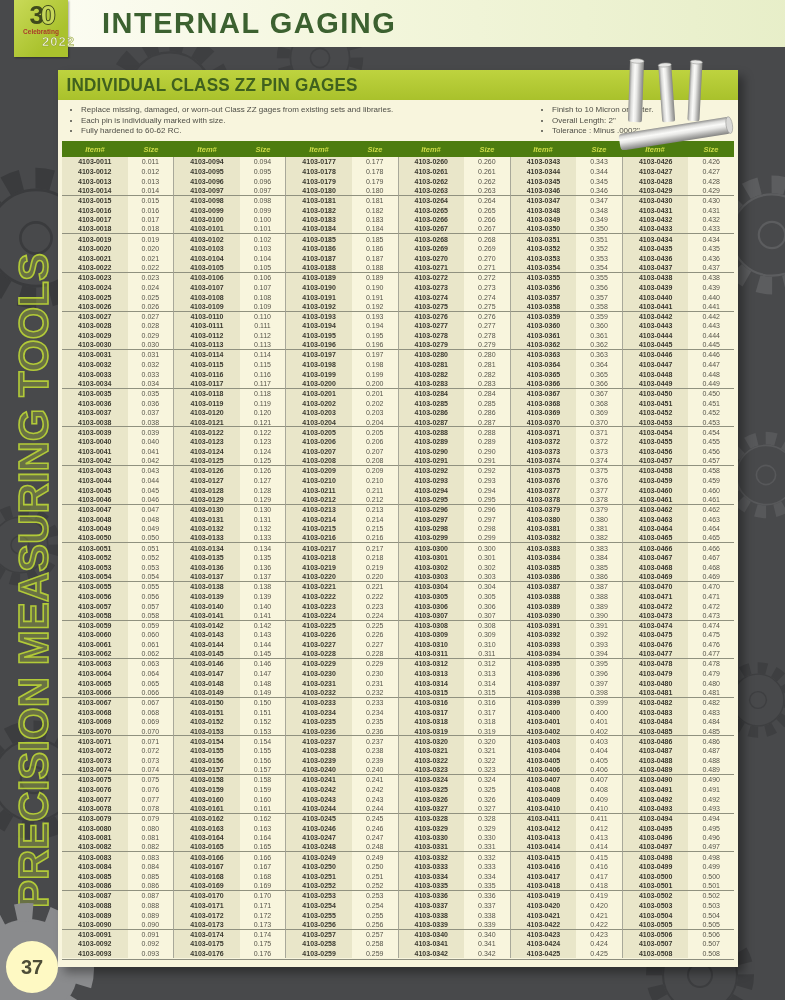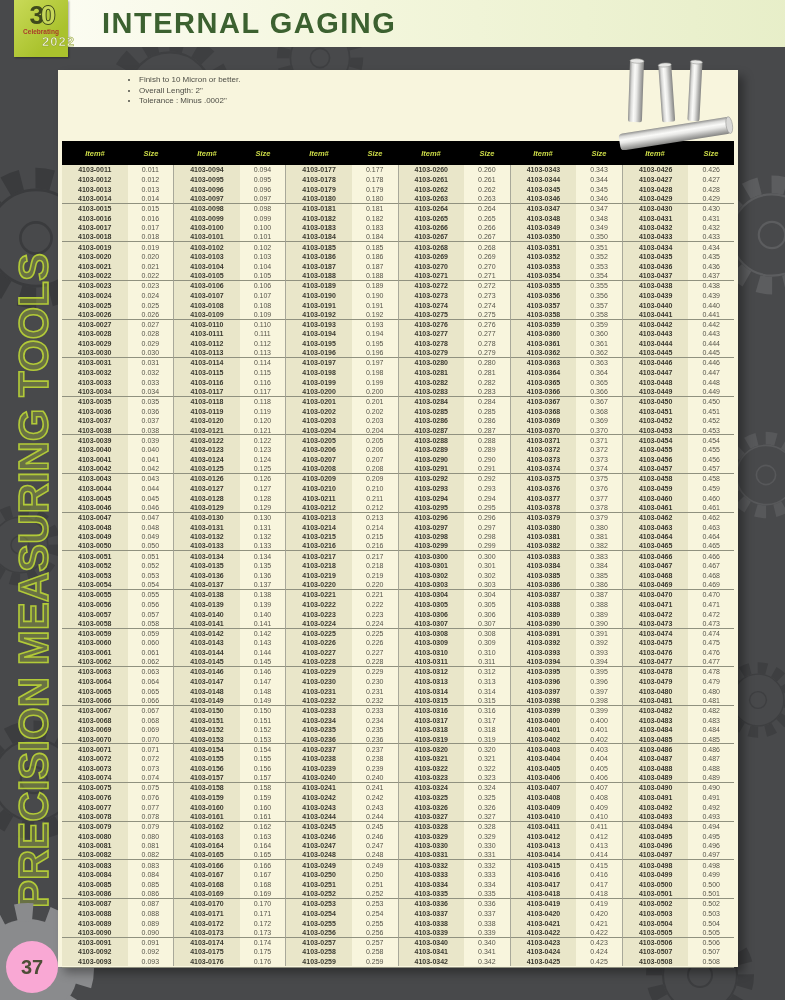--- a/index.html
+++ b/index.html
@@ -25,38 +25,38 @@
   .logo-year{font-size:13px;line-height:13px;font-weight:bold;letter-spacing:1px;color:#f2f2e0;margin-left:28px;
     -webkit-text-stroke:0.5px #8da029;}
   
   .sidebar-text{position:absolute;left:10px;top:908px;z-index:1;
     transform:rotate(-90deg);transform-origin:0 0;white-space:nowrap;
     font-size:42px;font-weight:bold;letter-spacing:0px;
     color:rgba(181,204,52,0.30);-webkit-text-stroke:1.6px #b2ca38;}
   
   .corner-gear{position:absolute;left:-34px;top:903px;z-index:2;}
   .page-badge{position:absolute;left:6px;top:941px;width:52px;height:52px;z-index:3;
-    border-radius:50%;background:#f9a8d4;display:flex;align-items:center;justify-content:center;
+    border-radius:50%;background:#fef9c3;display:flex;align-items:center;justify-content:center;
     font-size:20px;font-weight:bold;color:#4d4d37;}
   
   .panel{position:absolute;left:58px;top:70px;width:680px;height:897px;z-index:2;
     background:#f8f5dd;box-shadow:6px 6px 9px rgba(0,0,0,.35);}
   .section-bar{height:30px;background:linear-gradient(180deg,#bed33f 0%,#a9c12b 100%);}
   .section-title{display:inline-block;line-height:30px;padding-left:9px;font-size:18px;
     font-weight:bold;color:#40611e;letter-spacing:0.2px;transform:scaleX(0.95);
     transform-origin:left center;white-space:nowrap;}
   .bullets{display:flex;padding:5px 6px 0 10px;}
   .bullets ul{margin:0;padding-left:13px;}
   .bullets li{font-size:8px;line-height:10.5px;color:#4e4e46;}
   .bullets .left-list{width:400px;}
   .bullets .right-list{margin-left:58px;width:180px;}
   .pins-photo{position:absolute;right:0px;top:-12px;width:122px;height:92px;z-index:4;}
   
   .tbl{position:absolute;left:4px;top:71px;width:672px;}
-  .tbl-head{display:flex;height:24px;background:#000000;}
+  .tbl-head{display:flex;height:16px;background:#4d7c0f;}
   .tbl-head .hd{display:flex;align-items:center;justify-content:center;
     font-size:7.5px;font-weight:bold;font-style:italic;color:#ccdb48;}
   .hd-item{width:66px;}
   .hd-size{width:46px;}
   .tbl-body{display:flex;flex-direction:column;height:802px;
     border-bottom:1.5px solid #8c8d7e;}
   .row{flex:1;display:flex;min-height:0;}
   .cell{display:flex;align-items:center;justify-content:center;font-size:7px;overflow:hidden;}
   .c-item{width:66px;background:#e9e6c9;font-weight:bold;color:#3a392f;}
   .c-size{width:46px;background:#f8f5dd;color:#565449;border-right:1px solid #a8a899;}
@@ -97,22 +97,30 @@
 
 <div class="sidebar-text">PRECISION MEASURING TOOLS</div>
 
 <svg class="corner-gear" width="130" height="130">
   <circle cx="62" cy="66" r="50" fill="#8a8b8d"></circle>
   <circle cx="62" cy="66" r="57" fill="none" stroke="#8a8b8d" stroke-width="18" stroke-dasharray="17 15"></circle>
 </svg>
 <div class="page-badge">37</div>
 
 <div class="panel">
+  <div class="section-bar">
+    <span class="section-title">INDIVIDUAL CLASS ZZ PIN GAGES</span>
+  </div>
 
   <div class="bullets">
+    <ul class="left-list" id="bullets-left">
+        <li>Replace missing, damaged, or worn-out Class ZZ gages from existing sets and libraries.</li>
+        <li>Each pin is individually marked with size.</li>
+        <li>Fully hardened to 60-62 RC.</li>
+      </ul>
     <ul class="right-list" id="bullets-right">
         <li>Finish to 10 Micron or better.</li>
         <li>Overall Length: 2"</li>
         <li>Tolerance : Minus .0002"</li>
       </ul>
   </div>
 
   <svg class="pins-photo" viewBox="0 0 122 92">
     <defs>
       <linearGradient id="pg" x1="0" y1="0" x2="1" y2="0">

